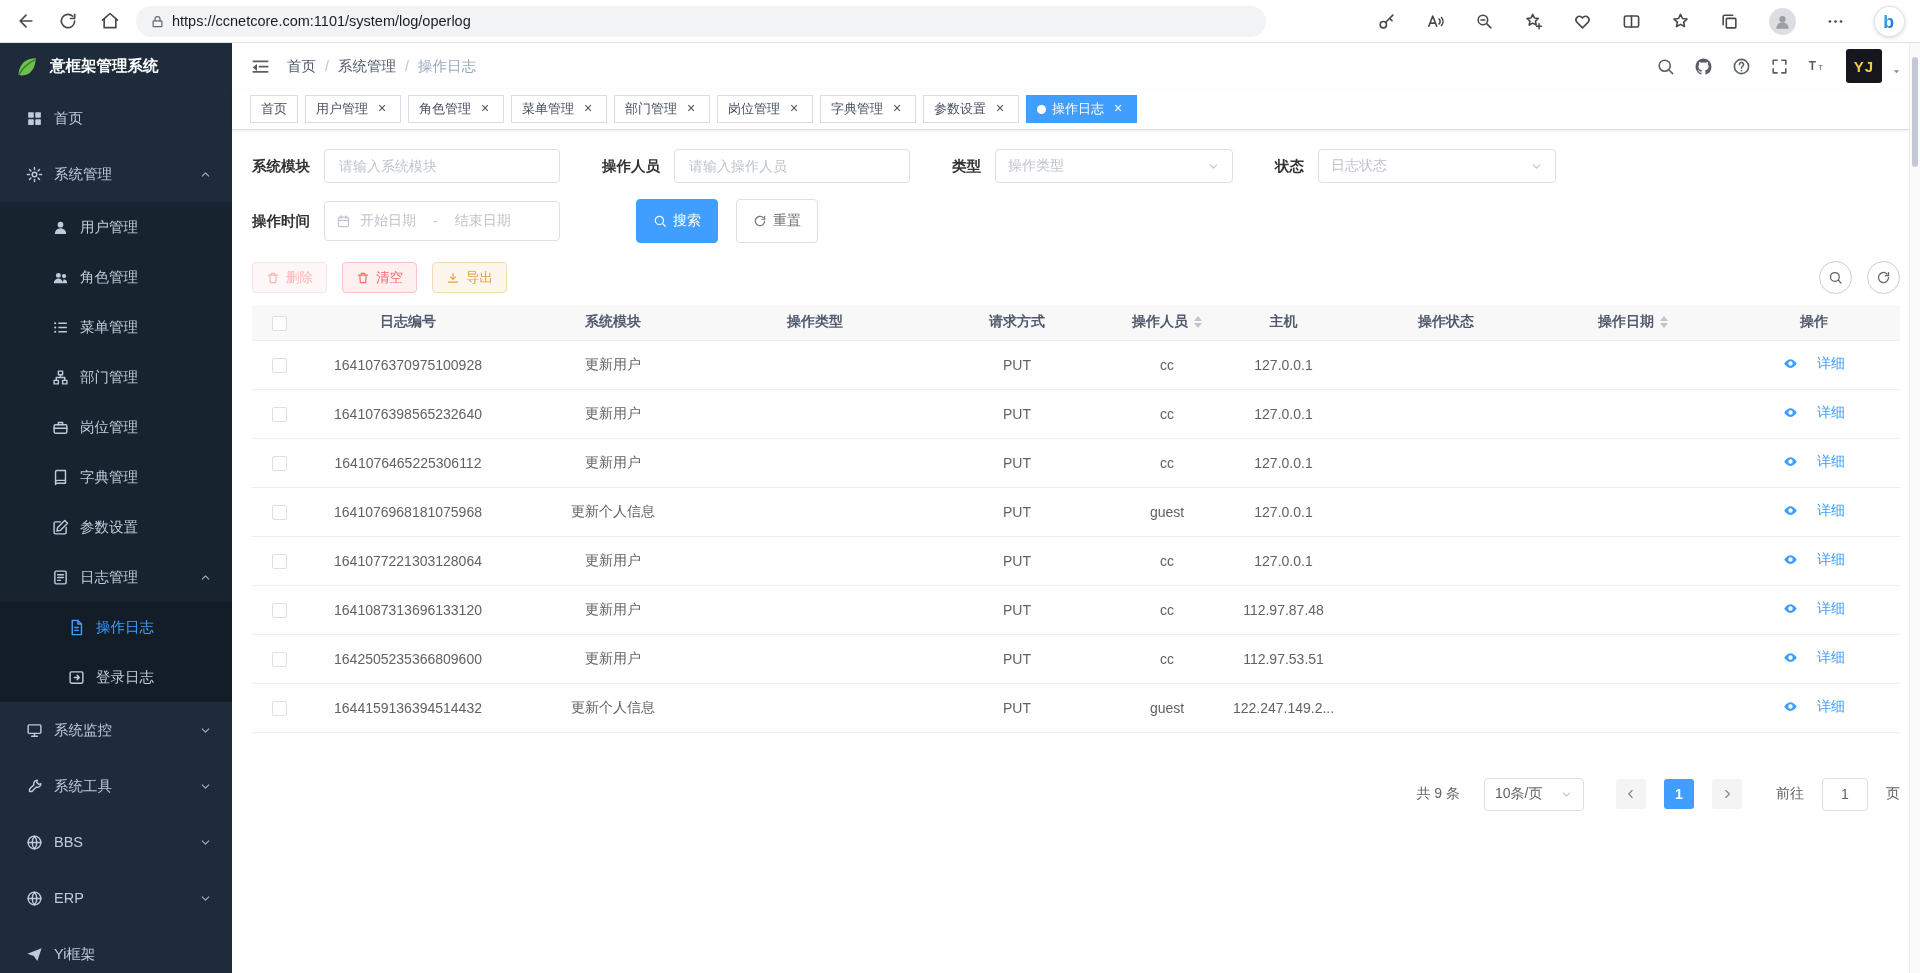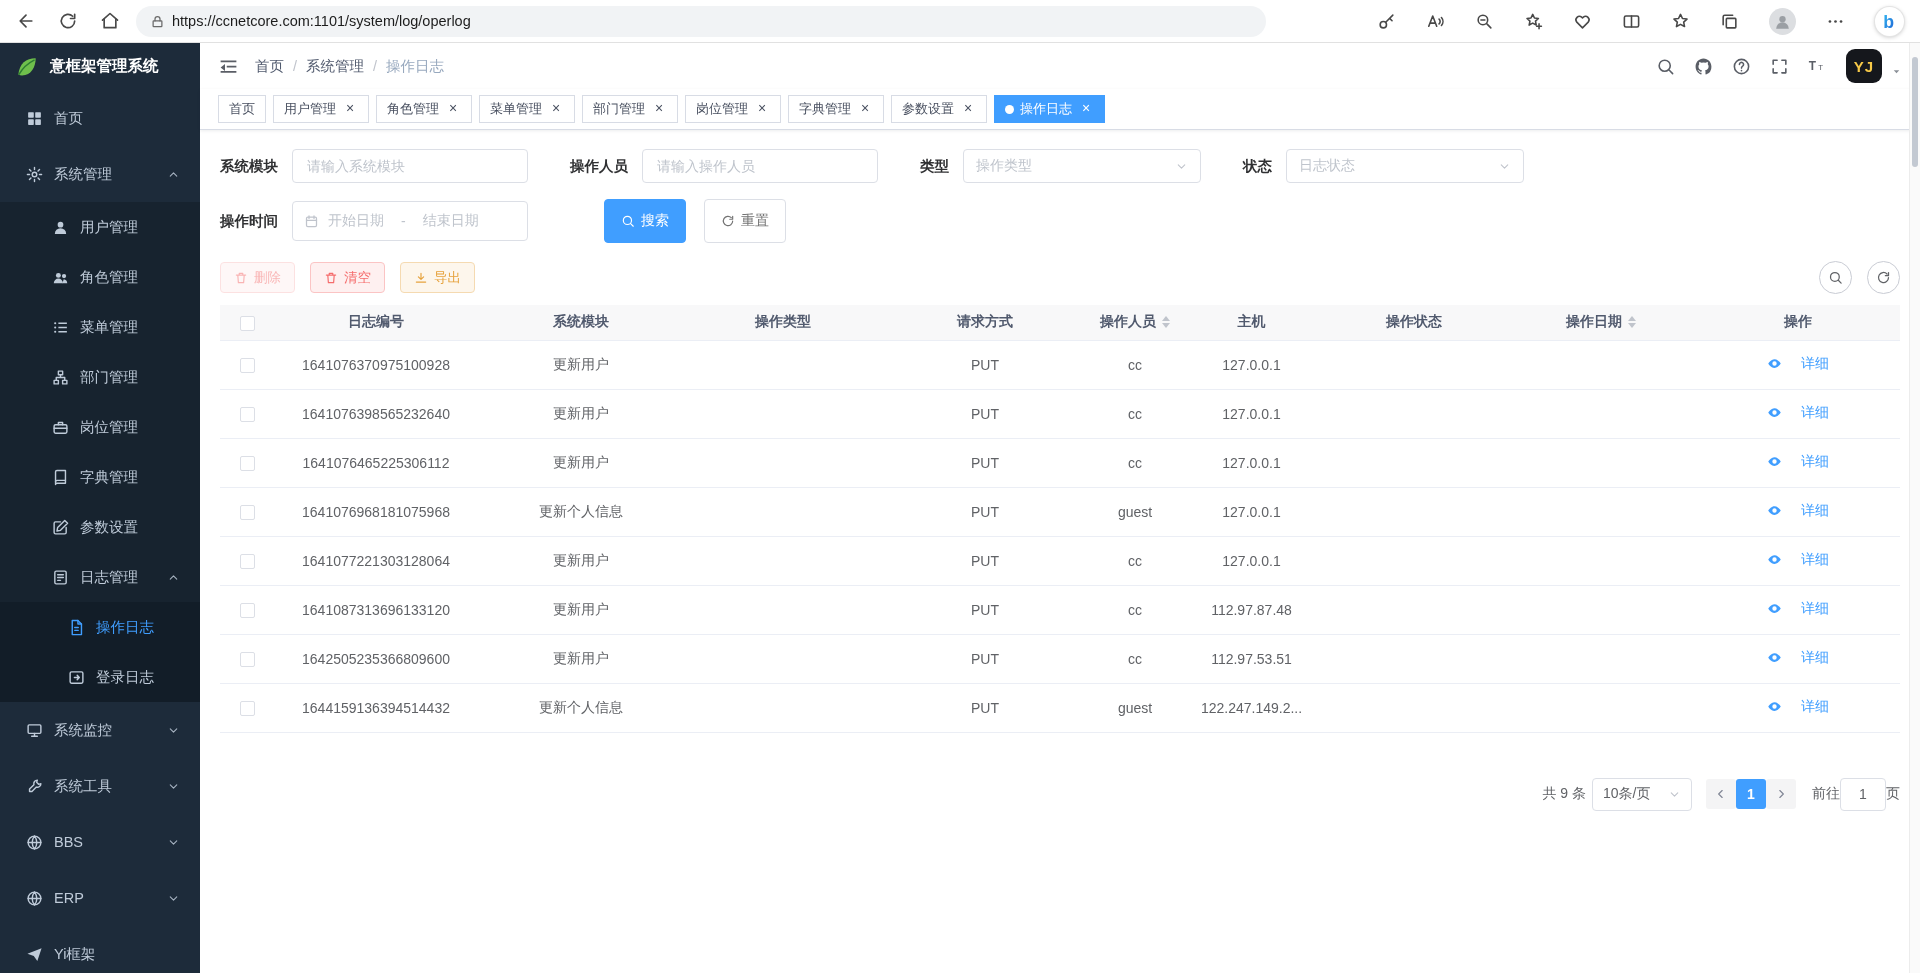--- a/index.html
+++ b/index.html
@@ -15,21 +15,21 @@
   .b-icon.small{width:15px;height:15px;color:#6a6a6a}
   .url-bar{width:1130px;height:31px;background:#f1f3f5;border-radius:16px;display:flex;align-items:center;padding:8px 14px;gap:7px;cursor:text}
   .url-text{font-size:14.5px;color:#1c1c1c;white-space:nowrap}
   .b-right{display:flex;align-items:center;gap:30px;margin-left:auto}
   .b-right .b-icon{width:19px;height:19px}
   .b-avatar{width:27px;height:27px;border-radius:50%;background:#dcdee1;color:#9b9fa4;padding:4px;cursor:pointer}
   .bing{width:29px;height:29px;border-radius:50%;background:#fff;box-shadow:0 0 0 1px #e4e4e4,0 1px 4px rgba(0,0,0,.25);cursor:pointer;padding:2px}
 
   
   .app{display:flex;height:930px}
-  .sidebar{width:200px;background:#1d2b3a;color:#bfcbd9;flex-shrink:0;overflow:hidden}
+  .sidebar{width:232px;background:#1d2b3a;color:#bfcbd9;flex-shrink:0;overflow:hidden}
   .logo{height:47px;display:flex;align-items:center;gap:10px;padding:0 14px}
   .logo-leaf{width:26px;height:26px;flex-shrink:0}
   .logo-text{color:#fff;font-weight:bold;font-size:15.5px;white-space:nowrap}
   .menu-item{display:flex;align-items:center;gap:11px;padding:0 16px;cursor:pointer;font-size:14.5px;white-space:nowrap}
   .menu-item.level0{height:56px;padding-left:26px}
   .menu-item.level1{height:50px;background:#17232f;padding-left:52px}
   .menu-item.level2{height:50px;background:#121d28;padding-left:68px}
   .menu-item.active{color:#409eff}
   .mi-icon{width:17px;height:17px;flex-shrink:0}
   .mi-label{flex:1}
@@ -39,21 +39,21 @@
 
   
   .topbar{height:46px;display:flex;align-items:center;padding:0 18px;gap:16px}
   .fold{width:21px;height:21px;color:#5a5e66;cursor:pointer;flex-shrink:0}
   .breadcrumb{display:flex;align-items:center;gap:9px;font-size:14.5px;color:#515a6e}
   .crumb{cursor:pointer}
   .crumb.last{color:#97a8be;cursor:default}
   .crumb-sep{color:#c0c4cc}
   .topbar-right{margin-left:auto;display:flex;align-items:center;gap:19px}
   .t-icon{width:19px;height:19px;color:#5a5e66;cursor:pointer;flex-shrink:0}
-  .t-avatar{width:36px;height:34px;background:#15171c;color:#f7c948;font-weight:bold;font-size:15px;border-radius:9px;display:flex;align-items:center;justify-content:center;cursor:pointer;letter-spacing:1px}
+  .t-avatar{width:36px;height:34px;background:#15171c;color:#f7c948;font-weight:bold;font-size:15px;border-radius:3px;display:flex;align-items:center;justify-content:center;cursor:pointer;letter-spacing:1px}
   .t-caret{width:11px;height:11px;color:#8a8f97;cursor:pointer;margin-left:-10px;align-self:flex-end;margin-bottom:6px}
 
   
   .tabsbar{height:41px;display:flex;align-items:center;gap:7px;padding:0 18px;border-bottom:1px solid #d8dce5;box-shadow:0 1px 3px rgba(0,21,41,.08);background:#fff}
   .tag{height:28px;display:inline-flex;align-items:center;gap:6px;padding:0 10px;border:1px solid #d8dce5;background:#fff;color:#495060;font-size:13px;cursor:pointer}
   .tag.active{background:#409eff;border-color:#409eff;color:#fff}
   .tag .dot{width:9px;height:9px;border-radius:50%;background:#fff;display:inline-block}
   .tag-close{font-size:14px;width:16px;height:16px;line-height:14px;text-align:center;border-radius:50%;font-style:normal;cursor:pointer}
 
   
@@ -89,21 +89,21 @@
   .log-table th{height:35px;background:#f8f8f9;color:#515a6e;font-size:14px;font-weight:bold;text-align:center;border-bottom:1px solid #ebeef5}
   .log-table td{height:49px;color:#606266;font-size:14px;text-align:center;border-bottom:1px solid #ebeef5;overflow:hidden;white-space:nowrap;text-overflow:ellipsis}
   .checkbox{display:inline-block;width:15px;height:15px;border:1px solid #dcdfe6;border-radius:2px;background:#fff;vertical-align:middle;cursor:pointer}
   .sort{display:inline-flex;flex-direction:column;margin-left:6px;vertical-align:middle;gap:2px;cursor:pointer}
   .s-up{display:block;width:0;height:0;border:4px solid transparent;border-bottom:5px solid #c0c4cc}
   .s-down{display:block;width:0;height:0;border:4px solid transparent;border-top:5px solid #c0c4cc}
   .detail-link{color:#409eff;display:inline-flex;align-items:center;gap:19px;cursor:pointer;font-size:14px}
   .dl-icon{width:15px;height:15px;flex-shrink:0}
 
   
-  .pagination{display:flex;align-items:center;justify-content:flex-end;margin-top:45px;gap:0;color:#606266;font-size:14px}
+  .pagination{display:flex;align-items:center;justify-content:flex-end;margin-top:45px;gap:18px;color:#606266;font-size:14px}
   .pg-total{margin-right:6px}
   .pg-size{width:100px;height:33px;border:1px solid #dcdfe6;border-radius:4px;display:flex;align-items:center;justify-content:space-between;padding:0 10px;color:#606266;cursor:pointer;background:#fff;margin-right:14px}
   .pg-btn{width:30px;height:30px;background:#f4f4f5;border-radius:3px;color:#808695;padding:8px;cursor:pointer;flex-shrink:0}
   .pg-page{width:30px;height:30px;border-radius:3px;display:flex;align-items:center;justify-content:center;font-weight:bold;cursor:pointer}
   .pg-page.active{background:#409eff;color:#fff}
   .pg-goto-label{margin-left:16px}
   .pg-goto{width:46px;height:33px;border:1px solid #dcdfe6;border-radius:4px;text-align:center;font-size:14px;color:#606266;font-family:inherit;outline:none}
 
   
   .scrollbar{position:absolute;right:0;top:43px;bottom:0;width:11px;background:#fafafa;border-left:1px solid #ececec}

